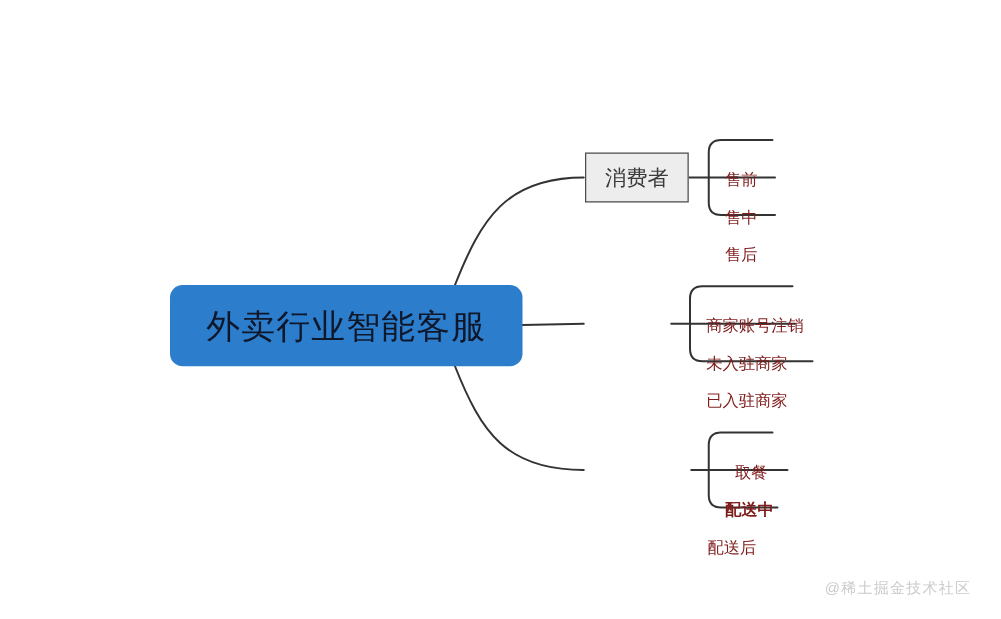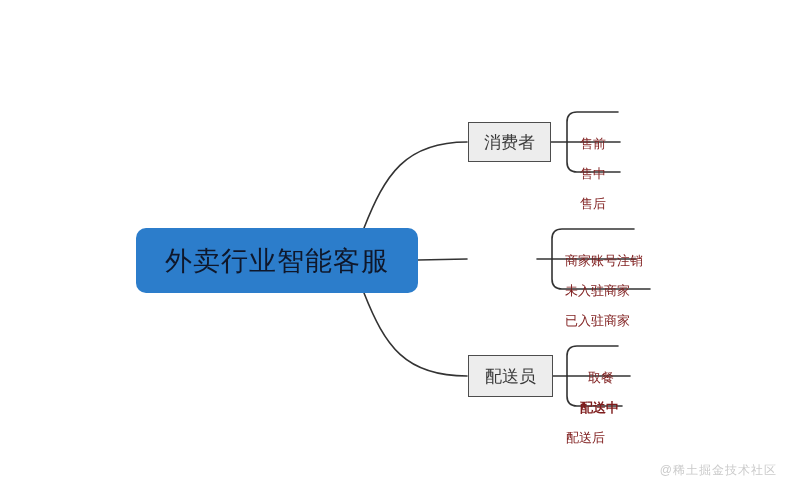--- a/index.html
+++ b/index.html
@@ -57,21 +57,20 @@
 
       <path d="M 553 376 H 630"></path>
       <path d="M 567 376 V 356 Q 567 346 577 346 H 618"></path>
       <path d="M 567 376 V 396 Q 567 406 577 406 H 622"></path>
     </g>
   </svg>
 
   <div class="node root-node">外卖行业智能客服</div>
 
   <div class="node branch-node branch-consumer">消费者</div>
-  <div class="node branch-node branch-courier">配送员</div>
 
   <div class="leaf" style="left:580px;top:91px;">售前</div>
   <div class="leaf" style="left:580px;top:121px;">售中</div>
   <div class="leaf" style="left:580px;top:151px;">售后</div>
 
   <div class="leaf" style="left:565px;top:208px;">商家账号注销</div>
   <div class="leaf" style="left:565px;top:238px;">未入驻商家</div>
   <div class="leaf" style="left:565px;top:268px;">已入驻商家</div>
 
   <div class="leaf" style="left:588px;top:325px;">取餐</div>

